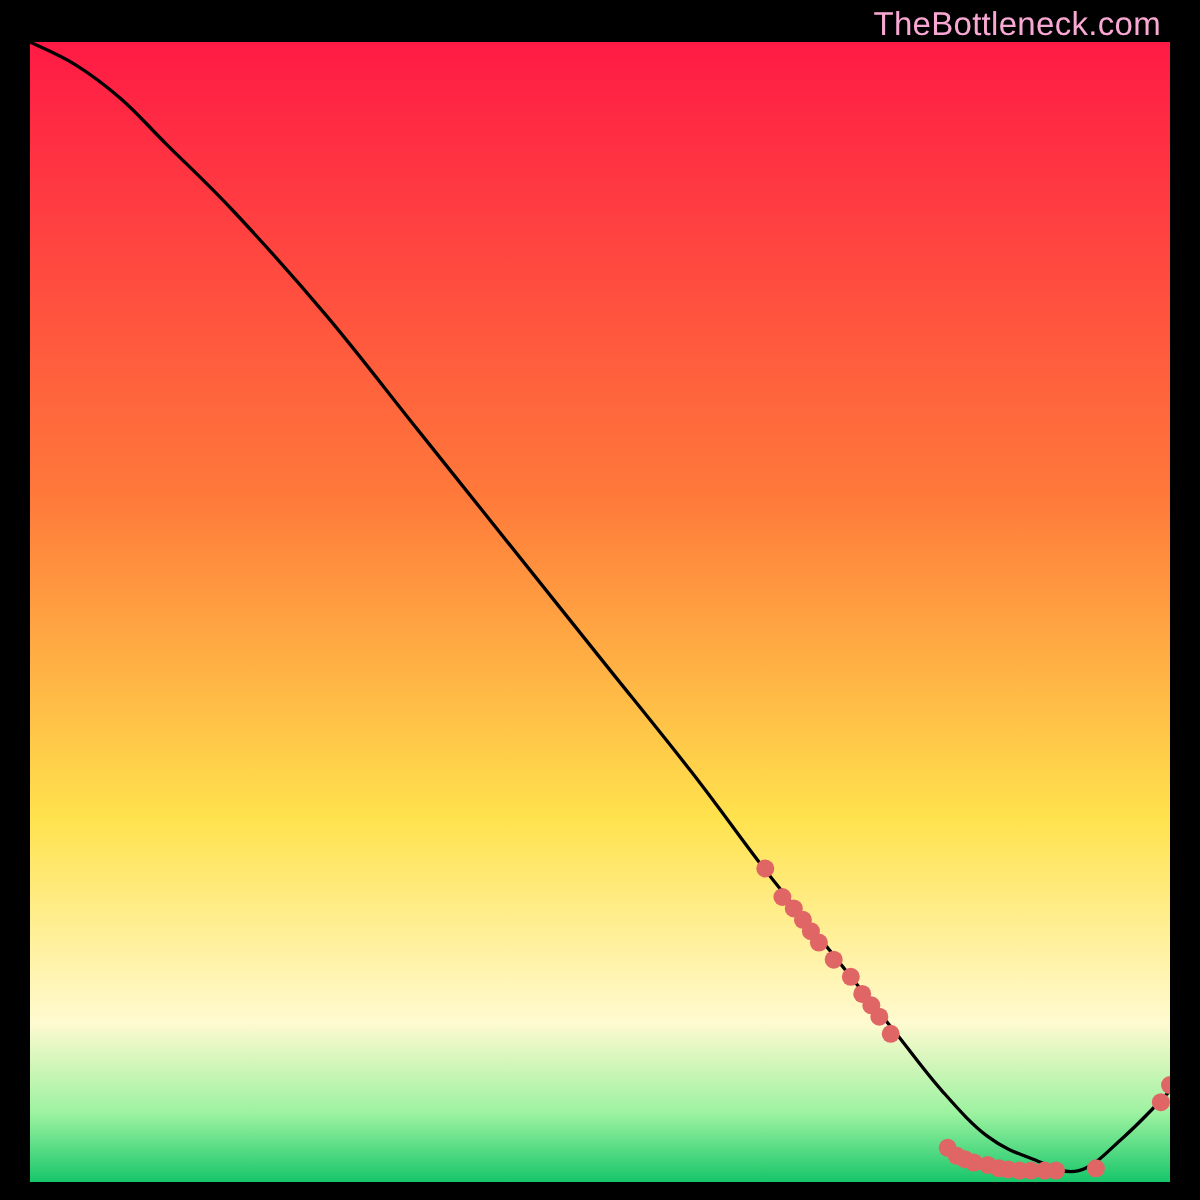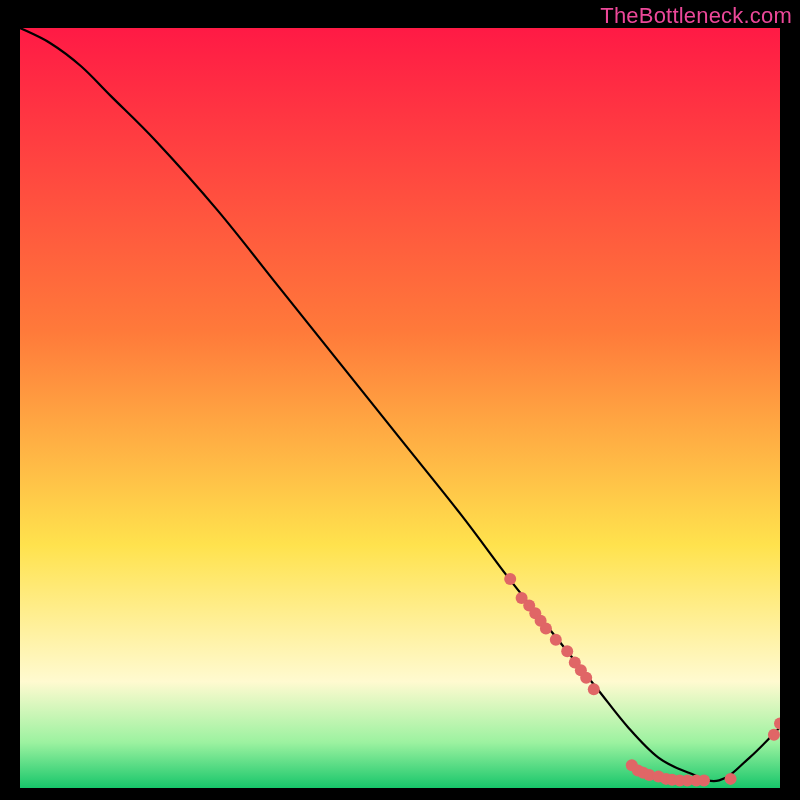--- a/index.html
+++ b/index.html
@@ -13,22 +13,22 @@
   }
   .stage {
     position: relative;
     width: 800px;
     height: 800px;
     background: #000;
   }
   .watermark {
     position: absolute;
     top: 3px;
-    right: 8px;
-    color: #ec4899;
+    right: 26px;
+    color: #f9a8d4;
     font-size: 22px;
     font-weight: 400;
     letter-spacing: 0.2px;
     font-family: Arial, Helvetica, sans-serif;
   }
   .plot {
     position: absolute;
     left: 20px;
     top: 28px;
     width: 760px;

